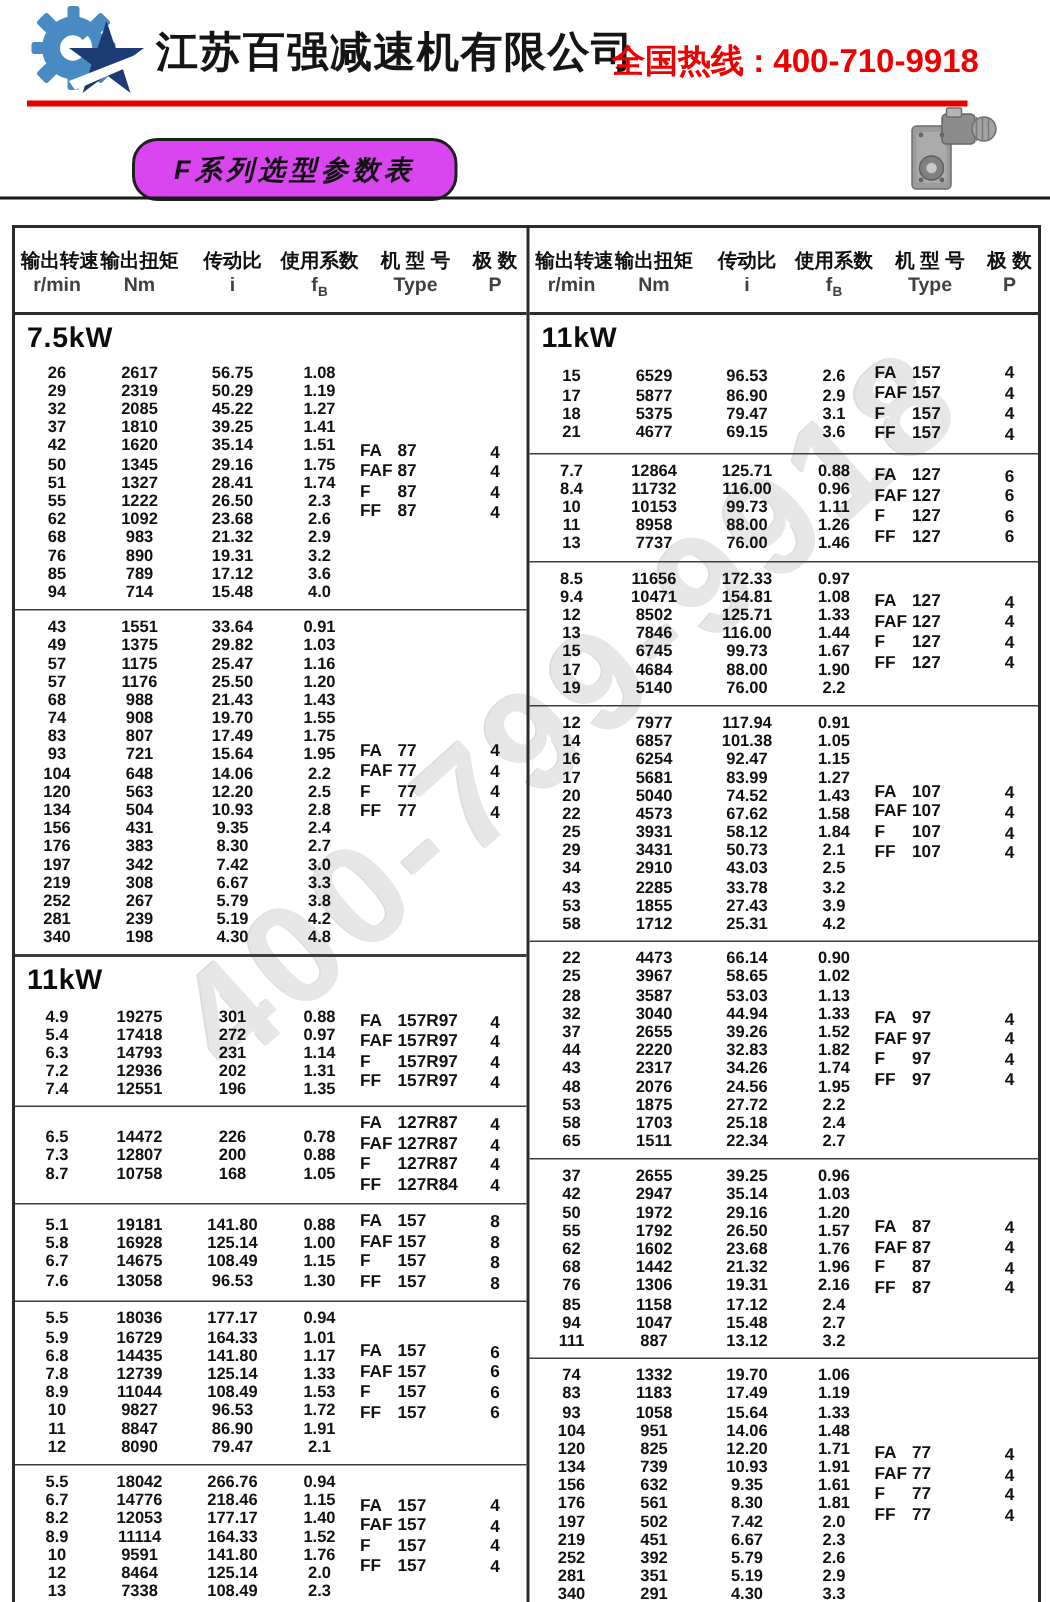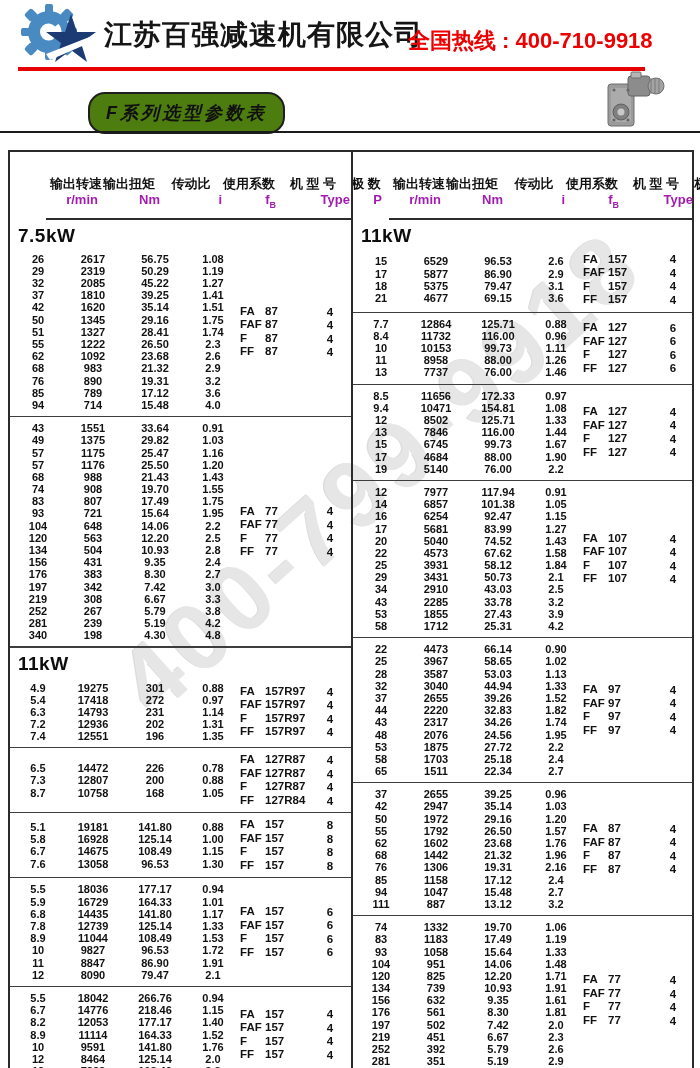--- a/index.html
+++ b/index.html
@@ -14,43 +14,43 @@
     text-shadow:2px 2px 0 #ffffff, -1px -1px 0 #b5b5b5;
   }
 
   
   .top-header { position:relative; width:568px; height:150px; z-index:2; }
   .logo { position:absolute; left:16px; top:2px; width:84px; height:66px; }
   .company { position:absolute; left:104px; top:16px; font-size:28px; font-weight:700; color:#151515; letter-spacing:1px; white-space:nowrap; }
   .hotline { position:absolute; left:408px; top:26px; font-size:22px; font-weight:700; color:#ee0000; white-space:nowrap; }
   .red-rule { position:absolute; left:18px; top:67px; width:627px; height:4px; background:#e60000; }
   .title-badge {
-    position:absolute; left:88px; top:92px; padding:7px 16px;
+    position:absolute; left:88px; top:92px; padding:7px 26px;
     border:2px solid #1f1f1f; border-radius:17px;
-    font-size:18px; font-weight:700; font-style:italic; letter-spacing:3px; color:#111; background:#4d7c0f;
+    font-size:18px; font-weight:700; font-style:italic; letter-spacing:3px; color:#111; background:#d946ef;
   }
   .product-photo { position:absolute; left:598px; top:70px; width:72px; height:58px; }
   .black-rule { position:absolute; left:0; top:131px; width:700px; height:2px; background:#1a1a1a; }
 
   
   .table-wrap {
     position:relative; z-index:1; margin:0 6px 0 8px;
     border:2px solid #2b2b2b; display:flex; align-items:stretch; background:transparent;
     min-height:905px;
   }
   .half { width:50%; }
   .half.right { border-left:2px solid #2b2b2b; }
 
   .col-header {
     display:grid; grid-template-columns:48px 62px 62px 54px 74px 32px;
-    padding:23px 0 5px 4px; border-bottom:2px solid #2b2b2b;margin-left:36px;
+    padding:13px 0 5px 4px; border-bottom:2px solid #2b2b2b;
   }
   .hcell { text-align:center; }
   .hcn { font-size:13px; font-weight:700; color:#111; white-space:nowrap; line-height:17px; }
-  .hen { font-size:13px; font-weight:700; color:#a21caf; line-height:16px;text-align:right; }
+  .hen { font-size:13px; font-weight:700; color:#404040; line-height:16px; }
   .hen sub { font-size:9px; }
 
   .power-label { font-size:19px; font-weight:700; color:#0d0d0d; padding:5px 0 1px 8px; letter-spacing:.5px; }
   .section + .section { border-top:2px solid #3d3d3d; }
 
   .block { display:flex; align-items:center; padding:5px 0; }
   .block + .block { border-top:1.5px solid #3d3d3d; }
 
   .rows { width:230px; padding-left:4px; }
   .row { display:grid; grid-template-columns:48px 62px 62px 54px; height:12.2px; align-items:center; }

